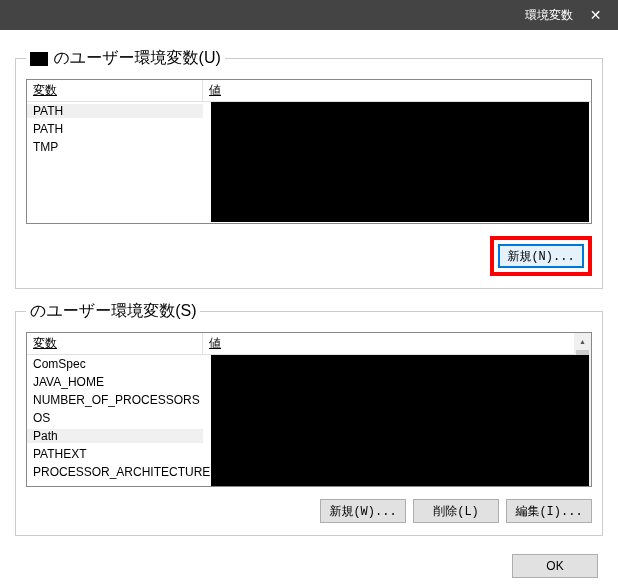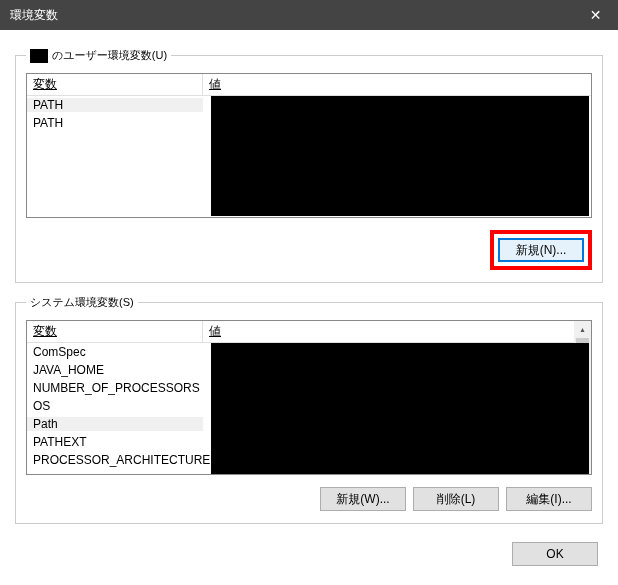--- a/index.html
+++ b/index.html
@@ -1,41 +1,41 @@
 <!DOCTYPE html>
 <html><head>
 <meta charset="utf-8">
 <style>
 * { box-sizing: border-box; margin: 0; padding: 0; }
 body { font-family: "Yu Gothic UI", "Meiryo", sans-serif; font-size: 12px; background: #fff; width: 618px; height: 585px; overflow: hidden; }
-.titlebar { background: #444; color: #fff; height: 30px; display: flex; align-items: center; padding-left: 10px; justify-content: space-between; }
+.titlebar { background: #444; color: #fff; height: 30px; display: flex; align-items: center; padding-left: 10px; justify-content: flex-end; }
 .titlebar .title { font-size: 12px; }
 .titlebar .close { width: 45px; height: 30px; display: flex; align-items: center; justify-content: center; color: #fff; font-size: 14px; cursor: pointer; }
 .content { padding: 18px 15px 10px 15px; }
 fieldset { border: 1px solid #ccc; padding: 10px 10px 12px 10px; margin-bottom: 12px; }
-legend { padding: 0 4px; font-size: 11px; }
+legend { padding: 0 4px; font-size: 16px; }
 .legend-box { display: inline-block; width: 18px; height: 14px; background: #000; vertical-align: middle; margin-right: 1px; }
 .table-area { border: 1px solid #888; background: #fff; position: relative; }
 .table-area.user { height: 145px; }
 .table-area.system { height: 155px; }
 .table-header { display: flex; background: #fff; border-bottom: 1px solid #e0e0e0; height: 22px; align-items: center; text-decoration: underline; }
 .th-var { width: 176px; padding-left: 6px; border-right: 1px solid #e0e0e0; height: 100%; display: flex; align-items: center; }
 .th-val { flex: 1; padding-left: 6px; height: 100%; display: flex; align-items: center; }
 .table-body { position: relative; }
 .row { display: flex; height: 18px; align-items: center; }
 .cell-var { width: 176px; padding-left: 6px; }
 .cell-val { flex: 1; height: 18px; position: relative; }
 .row.sel .cell-var { background: #f0f0f0; }
 .black-overlay { position: absolute; left: 184px; right: 2px; background: #000; z-index: 2; }
 .black-overlay.user { top: 22px; height: 120px; }
 .black-overlay.sys { top: 22px; height: 131px; }
 .scrollbar-v { position: absolute; right: 0; top: 0; bottom: 0; width: 17px; background: #f0f0f0; }
 .scroll-up, .scroll-down { height: 17px; display: flex; align-items: center; justify-content: center; font-size: 8px; color: #555; }
 .scroll-thumb { position: absolute; top: 17px; left: 2px; right: 2px; height: 60px; background: #ccc; }
-.btn-row { display: flex; justify-content: flex-end; gap: 7px; margin-top: 12px; }
+.btn-row { display: flex; justify-content: flex-end; gap: 7px; margin-top: 12px; font-family: Liberation Mono, monospace; }
 .btn { border: 1px solid #adadad; background: #e1e1e1; width: 86px; height: 24px; font-size: 12px; font-family: inherit; cursor: pointer; }
 .highlight-box { border: 4px solid #ff0000; padding: 4px; display: flex; gap: 8px; }
 .highlight-box .btn.active { border: 2px solid #0078d7; background: #e5f1fb; }
 .bottom-row { display: flex; justify-content: flex-end; gap: 14px; margin-top: 18px; padding-right: 5px; }
 </style>
 </head>
 <body>
 
 <div class="titlebar">
   <span class="title">環境変数</span>
@@ -57,33 +57,34 @@
       <div class="table-body">
         <div class="row sel">
             <div class="cell-var">PATH</div>
             <div class="cell-val"></div>
           </div>
         <div class="row">
             <div class="cell-var">PATH</div>
             <div class="cell-val"></div>
           </div>
         <div class="row">
+            <div class="cell-var">TMP</div>
             <div class="cell-val"></div>
           </div>
       </div>
     </div>
     <div class="btn-row">
       <div class="highlight-box">
         <button class="btn active">新規(N)...</button>
       </div>
     </div>
   </fieldset>
 
   <fieldset>
-    <legend>システム環境変数(S)</legend>
+    <legend>のユーザー環境変数(S)</legend>
     <div class="table-area system">
       <div class="table-header">
         <div class="th-var">変数</div>
         <div class="th-val">値</div>
       </div>
       <div class="black-overlay sys"></div>
       <div class="scrollbar-v">
         <div class="scroll-up">▴</div>
         <div class="scroll-thumb"></div>
         <div class="scroll-down" style="position:absolute;bottom:0;left:0;right:0;">▾</div>

